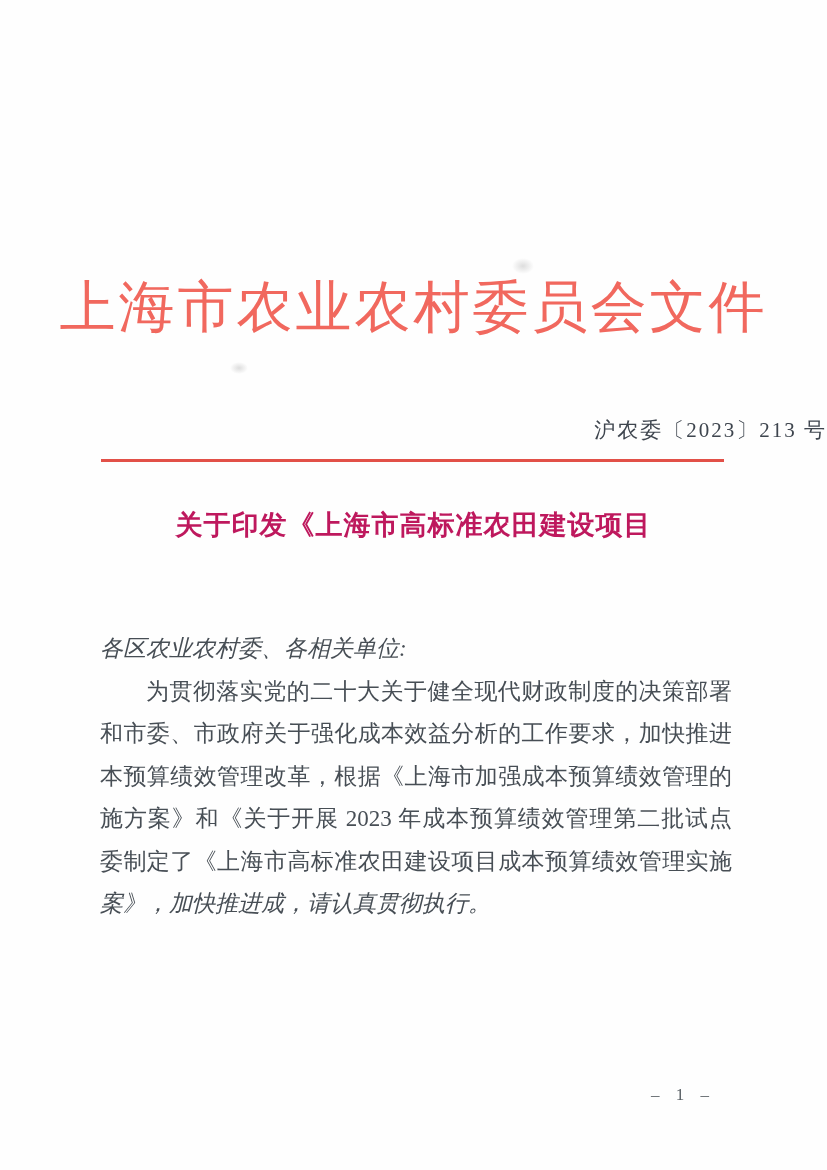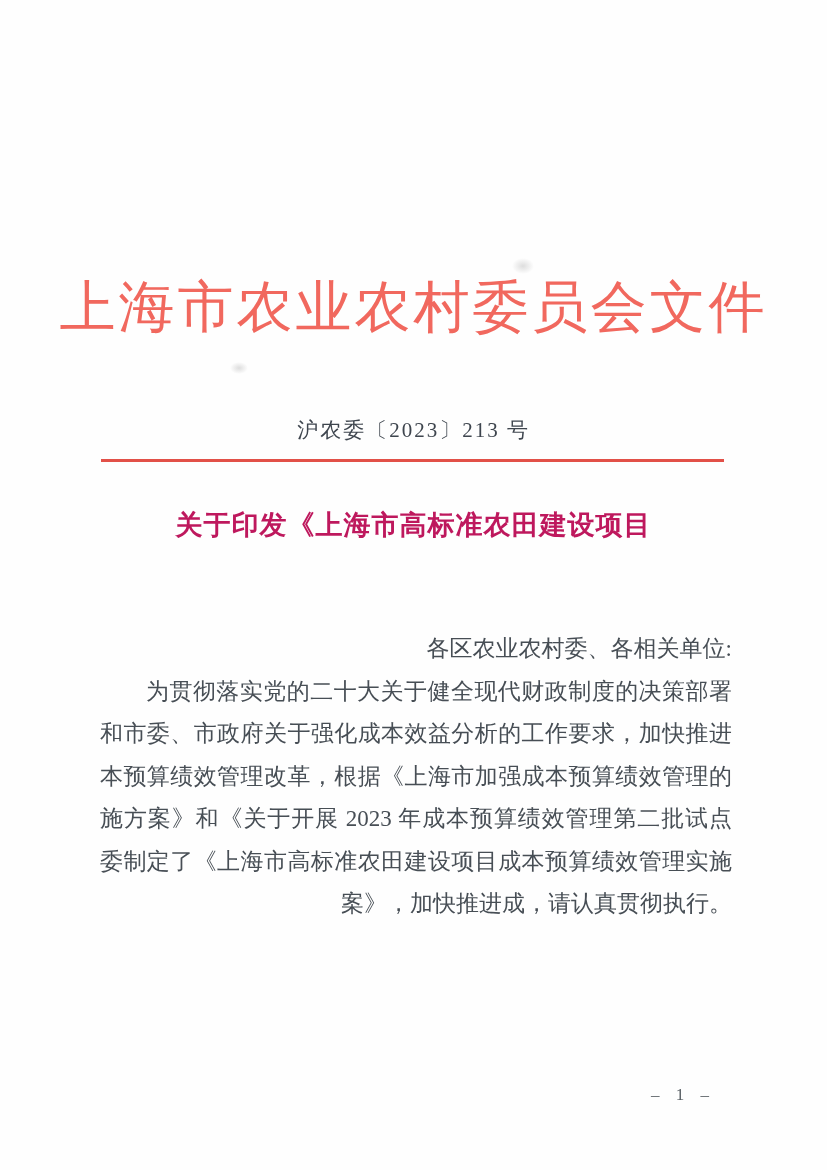--- a/index.html
+++ b/index.html
@@ -25,21 +25,21 @@
     font-weight: normal;
     letter-spacing: 3px;
     color: #f1685e;
     white-space: nowrap;
   }
   .doc-number {
     position: absolute;
     top: 416px;
     left: 0;
     width: 100%;
-    text-align: center;
+    text-align: right;
     font-size: 21px;
     letter-spacing: 2px;
     color: #3e454e;
     white-space: nowrap;
   }
   .red-rule {
     position: absolute;
     top: 459px;
     left: 101px;
     width: 623px;
@@ -75,21 +75,22 @@
   }
   .body-line.justified {
     text-align: justify;
     text-align-last: justify;
   }
   .body-line.indent {
     padding-left: 46px;
     width: 586px;
   }
   .body-line.plain {
-    text-align: right;
+    text-align: left;
+    font-style: italic;
   }
   .page-number {
     position: absolute;
     top: 1085px;
     right: 112px;
     font-size: 17px;
     letter-spacing: 6px;
     color: #5a6065;
   }
   .scan-artifact {

